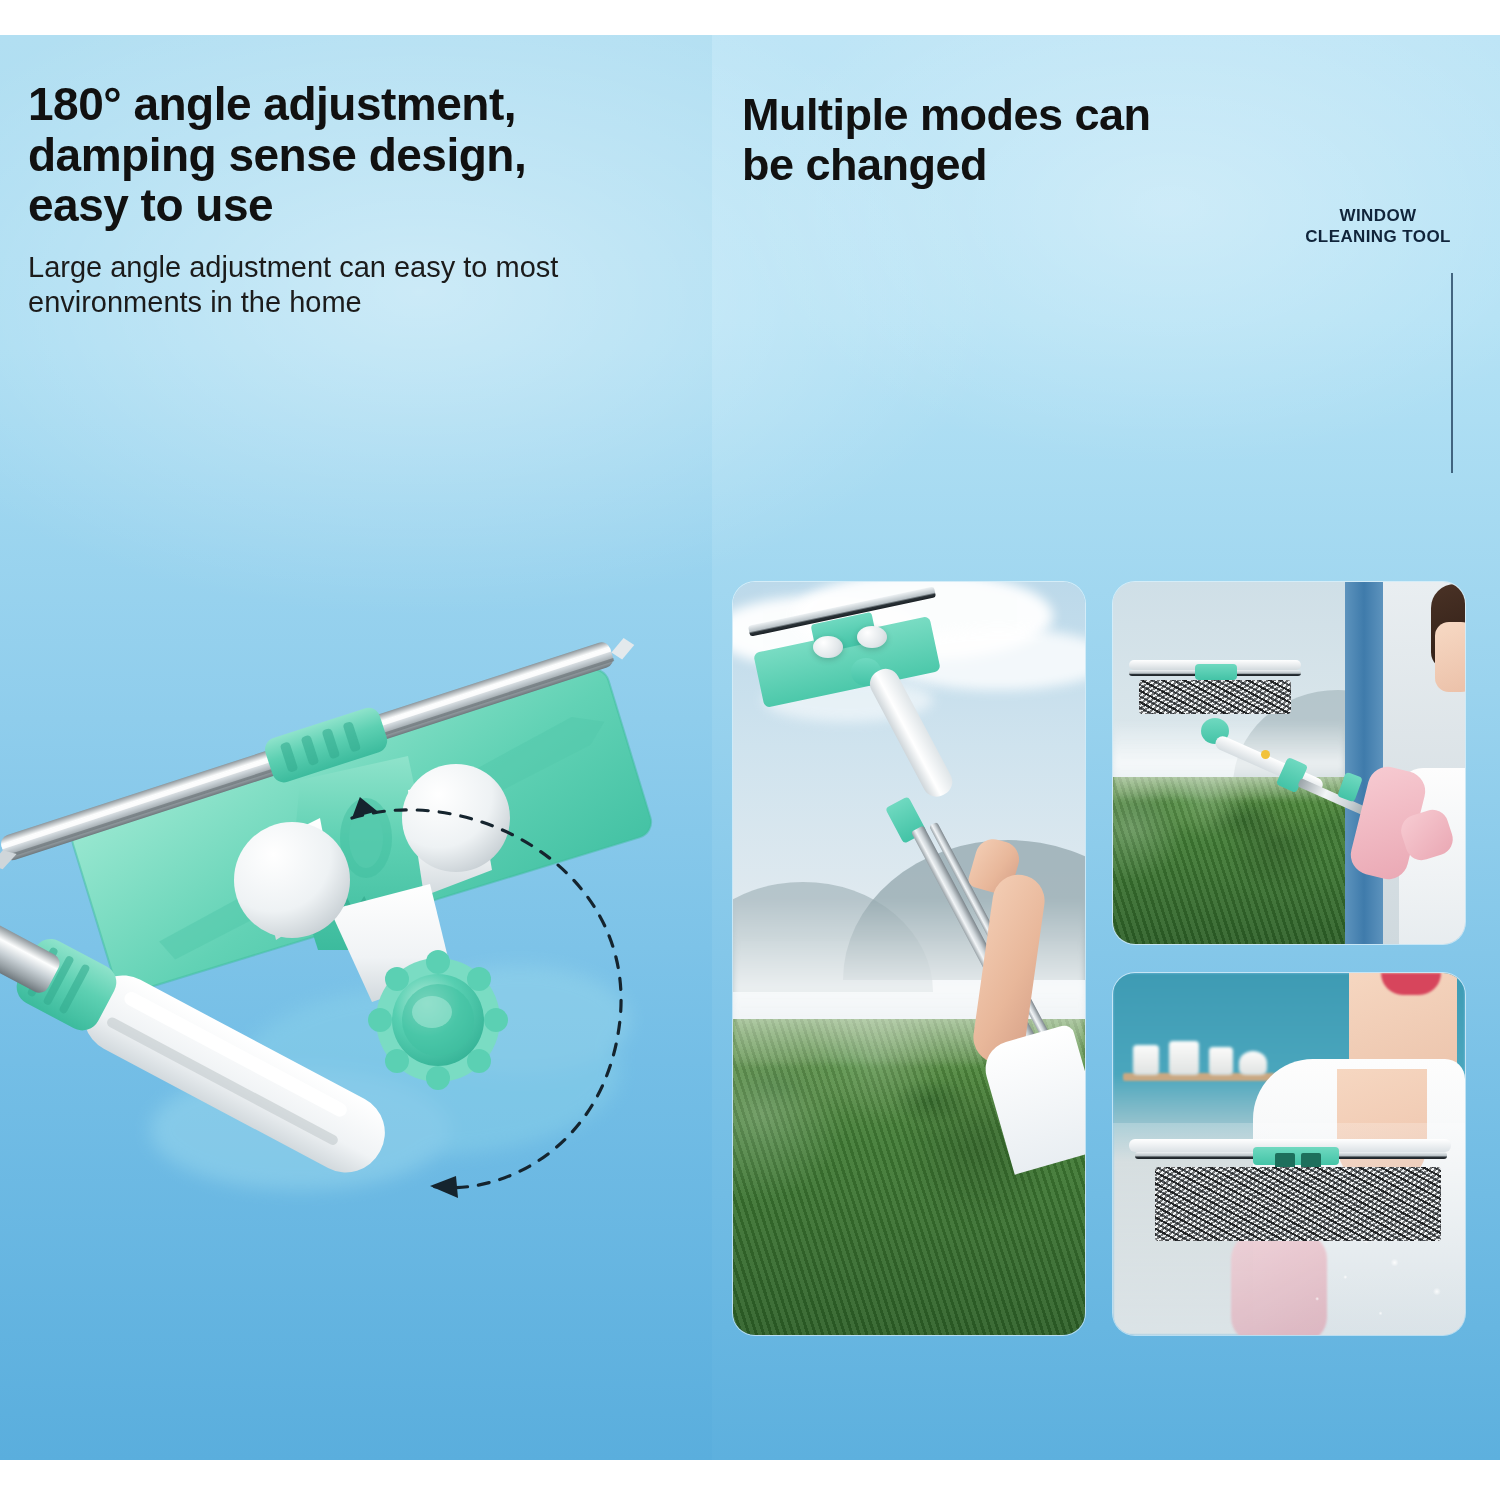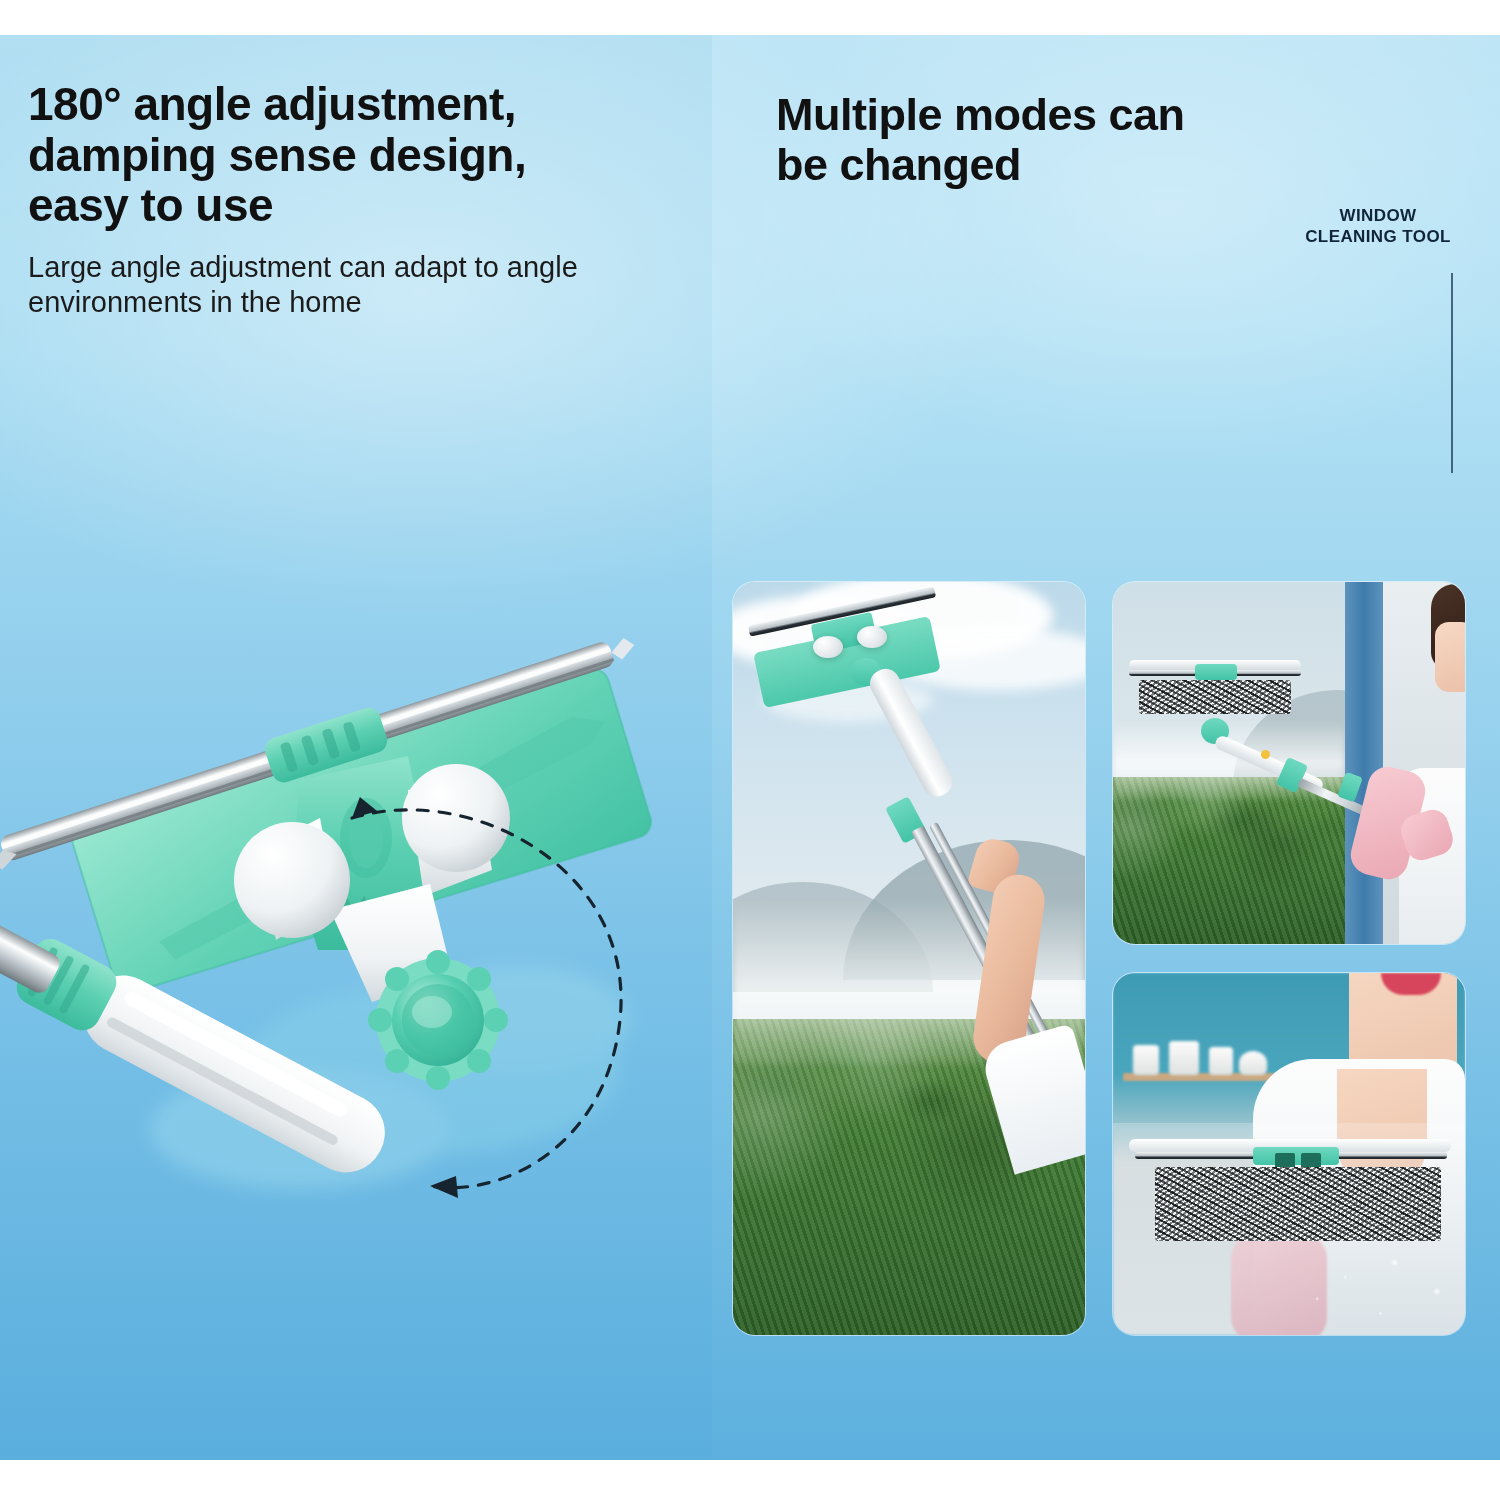--- a/index.html
+++ b/index.html
@@ -16,21 +16,21 @@
   .sheen{position:absolute;inset:0;pointer-events:none;
     background:radial-gradient(ellipse 900px 500px at 28% 18%,rgba(255,255,255,.40),rgba(255,255,255,0) 65%),
                radial-gradient(ellipse 700px 420px at 78% 12%,rgba(255,255,255,.30),rgba(255,255,255,0) 62%);}
 
   
   .h1{position:absolute;color:#111;font-weight:700;letter-spacing:-.5px;line-height:1.10;white-space:pre-line;}
   .sub{position:absolute;color:#1b1b1b;font-weight:400;line-height:1.20;white-space:pre-line;}
 
   #left-head{left:28px;top:44px;width:660px;font-size:46px;}
   #left-sub {left:28px;top:215px;width:670px;font-size:29px;}
-  #right-head{left:776px;top:55px;width:520px;font-size:45px;}
+  #right-head{left:742px;top:55px;width:520px;font-size:45px;}
   #right-sub {left:750px;top:190px;width:520px;font-size:28px;}
 
   #badge{position:absolute;left:1288px;top:170px;width:180px;text-align:center;
     color:#10243a;font-size:17px;font-weight:700;line-height:1.25;letter-spacing:.4px;white-space:pre-line;}
   #badge-rule{position:absolute;left:1451px;top:238px;width:2px;height:200px;background:#2e4f6b;opacity:.85;}
 
   
   .card{position:absolute;border-radius:22px;overflow:hidden;
     box-shadow:0 0 0 1px rgba(255,255,255,.55);}
   #card-pole  {left:733px; top:547px; width:352px;height:753px;}
@@ -111,21 +111,21 @@
 
     <div class="panel-left"></div>
 
     <div class="panel-right"></div>
 
     <div class="sheen"></div>
 
     <div class="h1" id="left-head">180° angle adjustment,
 damping sense design,
 easy to use</div>
-    <div class="sub" id="left-sub">Large angle adjustment can adapt to angle
+    <div class="sub" id="left-sub">Large angle adjustment can easy to most
 environments in the home</div>
 
     <div class="h1" id="right-head">Multiple modes can
 be changed</div>
 
     <div id="badge">WINDOW
 CLEANING TOOL</div>
     <div id="badge-rule"></div>
 
     <div id="hero">

